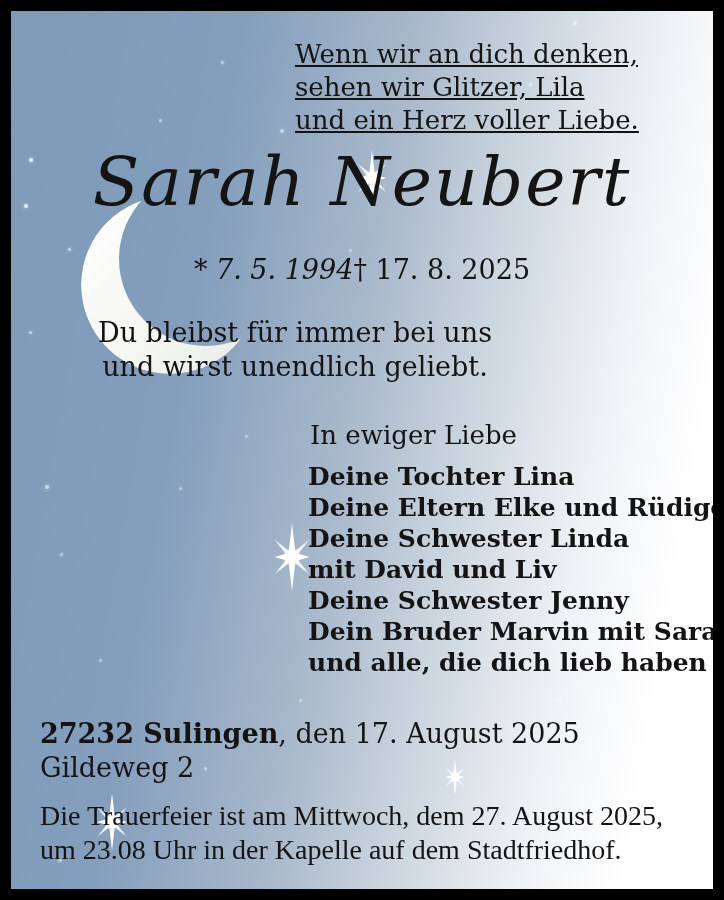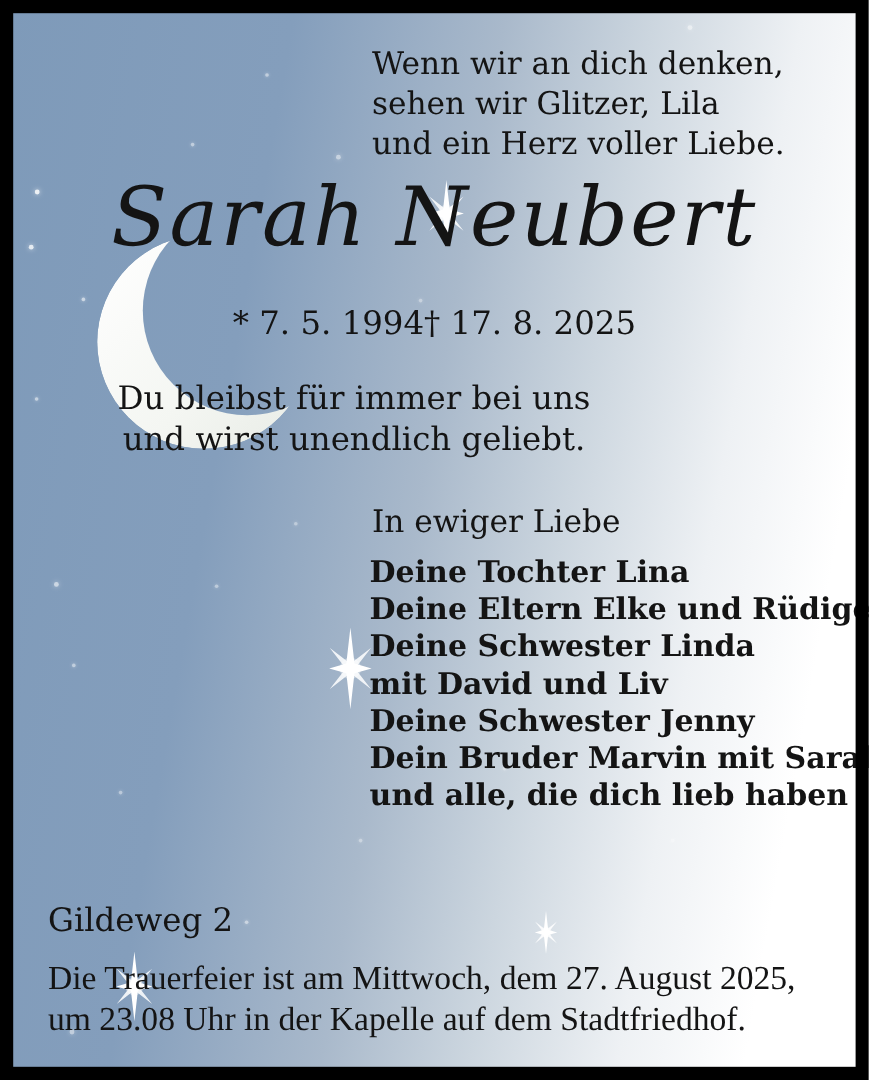--- a/index.html
+++ b/index.html
@@ -14,25 +14,25 @@
   }
   .frame{
     position:absolute;inset:0;
     border:11px solid #000;
     z-index:60;
     pointer-events:none;
   }
   .abs{position:absolute;}
   .moon-svg{position:absolute;left:66px;top:186px;width:204px;height:204px;z-index:1;}
   .text-layer{position:absolute;inset:0;z-index:10;}
-  .verse{left:310px;top:38px;font-size:26px;line-height:33px;}
+  .verse{left:295px;top:38px;font-size:26px;line-height:33px;text-decoration:underline;}
   .name{left:0;top:132px;width:724px;text-align:center;
         font-style:italic;font-size:68px;letter-spacing:2px;line-height:100px;}
   .dates{left:0;top:254px;width:724px;text-align:center;font-size:27px;}
-  .dates .birth{}
+  .dates .birth{font-style:italic;}
   .tribute{left:0;top:316px;width:590px;text-align:center;font-size:27px;line-height:34px;}
   .closing{left:310px;top:420px;font-size:26px;}
   .mourners{left:308px;top:461px;font-size:25px;font-weight:bold;line-height:31px;}
   .mourners div{white-space:nowrap;}
   .placeline{left:40px;top:718px;font-size:27px;white-space:nowrap;}
   .placeline .bold{font-weight:bold;}
   .address{left:40px;top:752px;font-size:27px;}
   .funeral{left:40px;top:799px;font-size:28px;line-height:34px;
            font-family:Liberation Serif, serif;white-space:nowrap;}
   .star-dot{position:absolute;background:#fff;border-radius:50%;z-index:4;}
@@ -129,20 +129,23 @@
     <div class="abs mourners">
       <div>Deine Tochter Lina</div>
       <div>Deine Eltern Elke und Rüdiger</div>
       <div>Deine Schwester Linda</div>
       <div>mit David und Liv</div>
       <div>Deine Schwester Jenny</div>
       <div>Dein Bruder Marvin mit Sarah</div>
       <div>und alle, die dich lieb haben</div>
     </div>
 
+    <div class="abs placeline">
+      <span class="bold">27232 Sulingen</span><span>, den 17. August 2025</span>
+    </div>
 
     <div class="abs address">Gildeweg 2</div>
 
     <div class="abs funeral">
       <div>Die Trauerfeier ist am Mittwoch, dem 27. August 2025,</div>
       <div>um 23.08 Uhr in der Kapelle auf dem Stadtfriedhof.</div>
     </div>
 
   </div>
 

